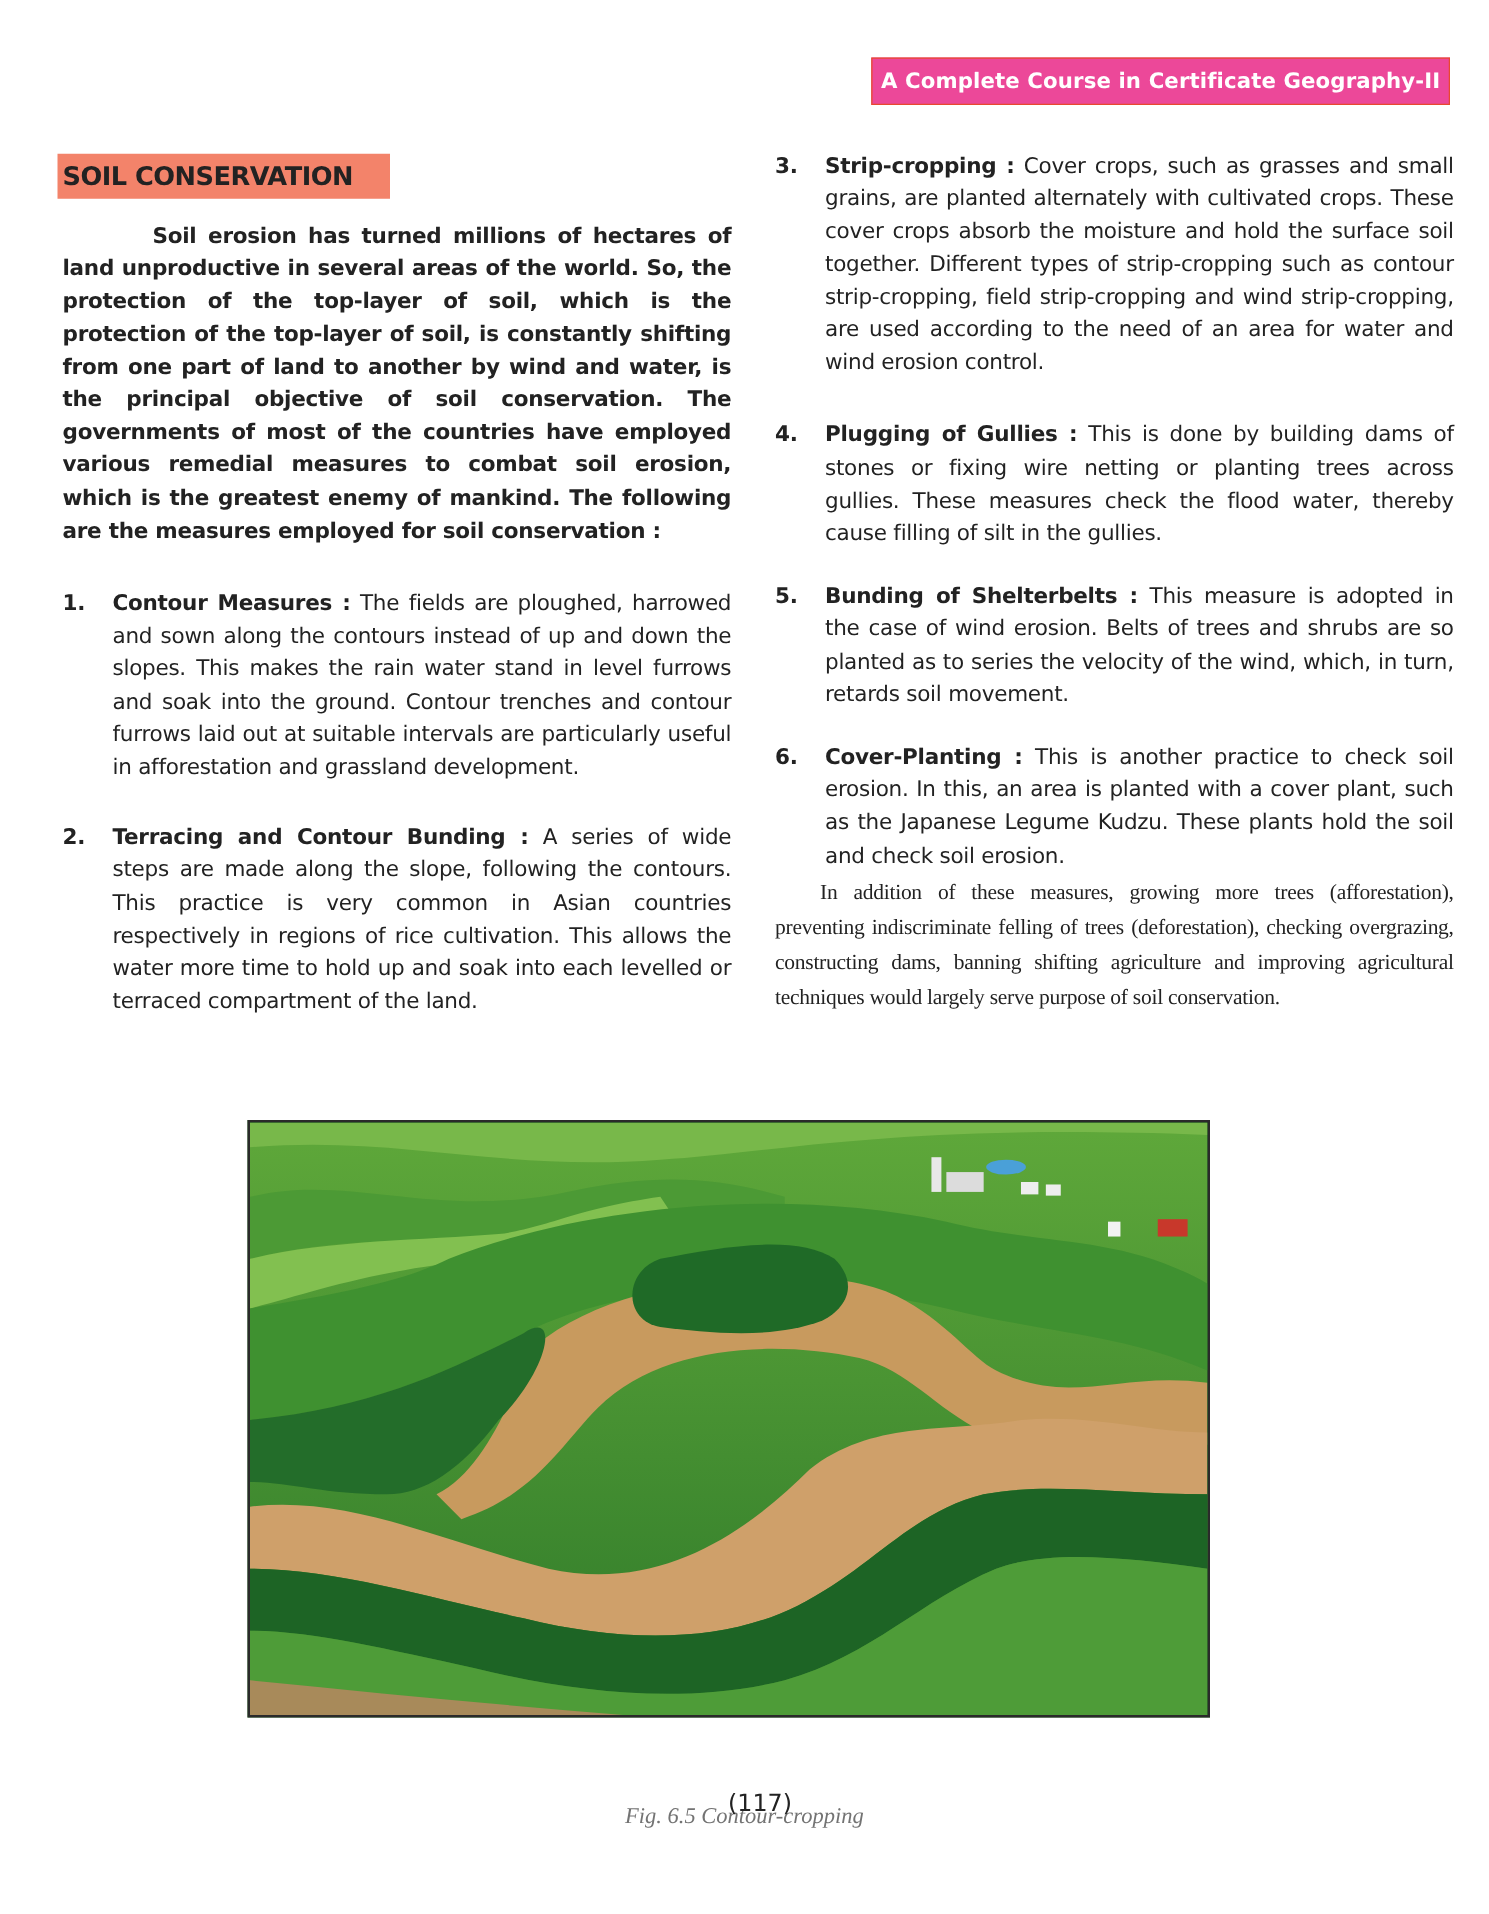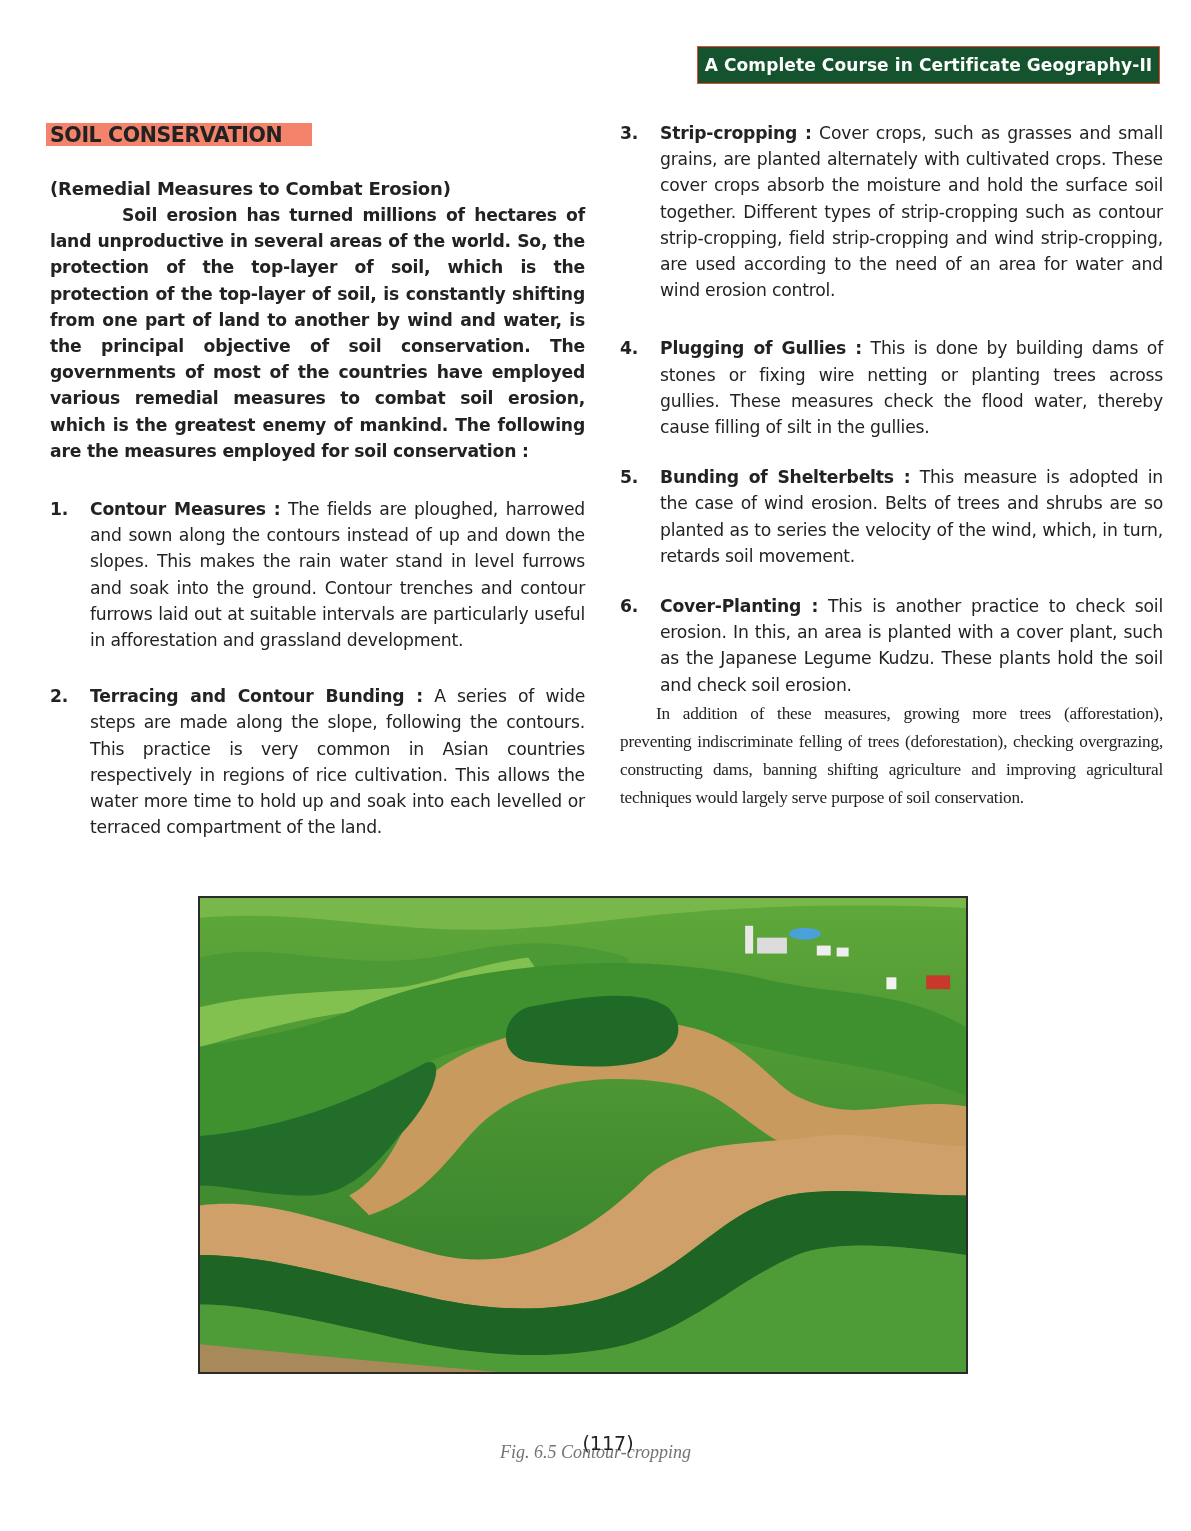--- a/index.html
+++ b/index.html
@@ -2,28 +2,28 @@
 <html><head>
   <meta charset="utf-8">
   <style>
     html, body { margin: 0; padding: 0; background: #ffffff; }
     body {
       width: 1191px; height: 1531px; position: relative; overflow: hidden;
       font-family: "DejaVu Sans", sans-serif; color: #222222;
     }
     .header-band {
       position: absolute; left: 697px; top: 46px; width: 463px; height: 38px;
-      background: #14532d; border: 1px solid #e8492f;
+      background: #ec4899; border: 1px solid #e8492f;
       color: #ffffff; font-weight: bold; font-size: 17px;
       display: flex; align-items: center; justify-content: center;
       font-family: "DejaVu Sans", sans-serif; letter-spacing: 0.1px;
       box-sizing: border-box;
     }
     .section-heading {
-      position: absolute; left: 46px; top: 123px; width: 266px; height: 23px;
+      position: absolute; left: 46px; top: 123px; width: 266px; height: 36px;
       background: #f3836a; box-sizing: border-box; padding-left: 4px;
       font-weight: bold; font-size: 20.5px; color: #222222;
       display: flex; align-items: center; letter-spacing: -0.4px;
     }
     .col {
       position: absolute; font-size: 17.2px; line-height: 26.2px;
       text-align: justify; letter-spacing: -0.2px;
     }
     .left-col { left: 50px; top: 176px; width: 535px; }
     .right-col { left: 620px; top: 120px; width: 543px; }
@@ -62,21 +62,20 @@
 
 <div class="header-band">
   <span>A Complete Course in Certificate Geography-II</span>
 </div>
 
 <div class="section-heading">
   <span>SOIL CONSERVATION</span>
 </div>
 
 <div class="col left-col">
-  <p class="subheading">(Remedial Measures to Combat Erosion)</p>
   <p class="intro">Soil erosion has turned millions of hectares of land unproductive in several areas of the world. So, the protection of the top-layer of soil, which is the protection of the top-layer of soil, is constantly shifting from one part of land to another by wind and water, is the principal objective of soil conservation. The governments of most of the countries have employed various remedial measures to combat soil erosion, which is the greatest enemy of mankind. The following are the measures employed for soil conservation :</p>
 
   <p class="item item1">
     <span class="num">1.</span><span class="term">Contour Measures :</span> <span>The fields are ploughed, harrowed and sown along the contours instead of up and down the slopes. This makes the rain water stand in level furrows and soak into the ground. Contour trenches and contour furrows laid out at suitable intervals are particularly useful in afforestation and grassland development.</span>
   </p>
 
   <p class="item item2">
     <span class="num">2.</span><span class="term">Terracing and Contour Bunding :</span> <span>A series of wide steps are made along the slope, following the contours. This practice is very common in Asian countries respectively in regions of rice cultivation. This allows the water more time to hold up and soak into each levelled or terraced compartment of the land.</span>
   </p>
 </div>

